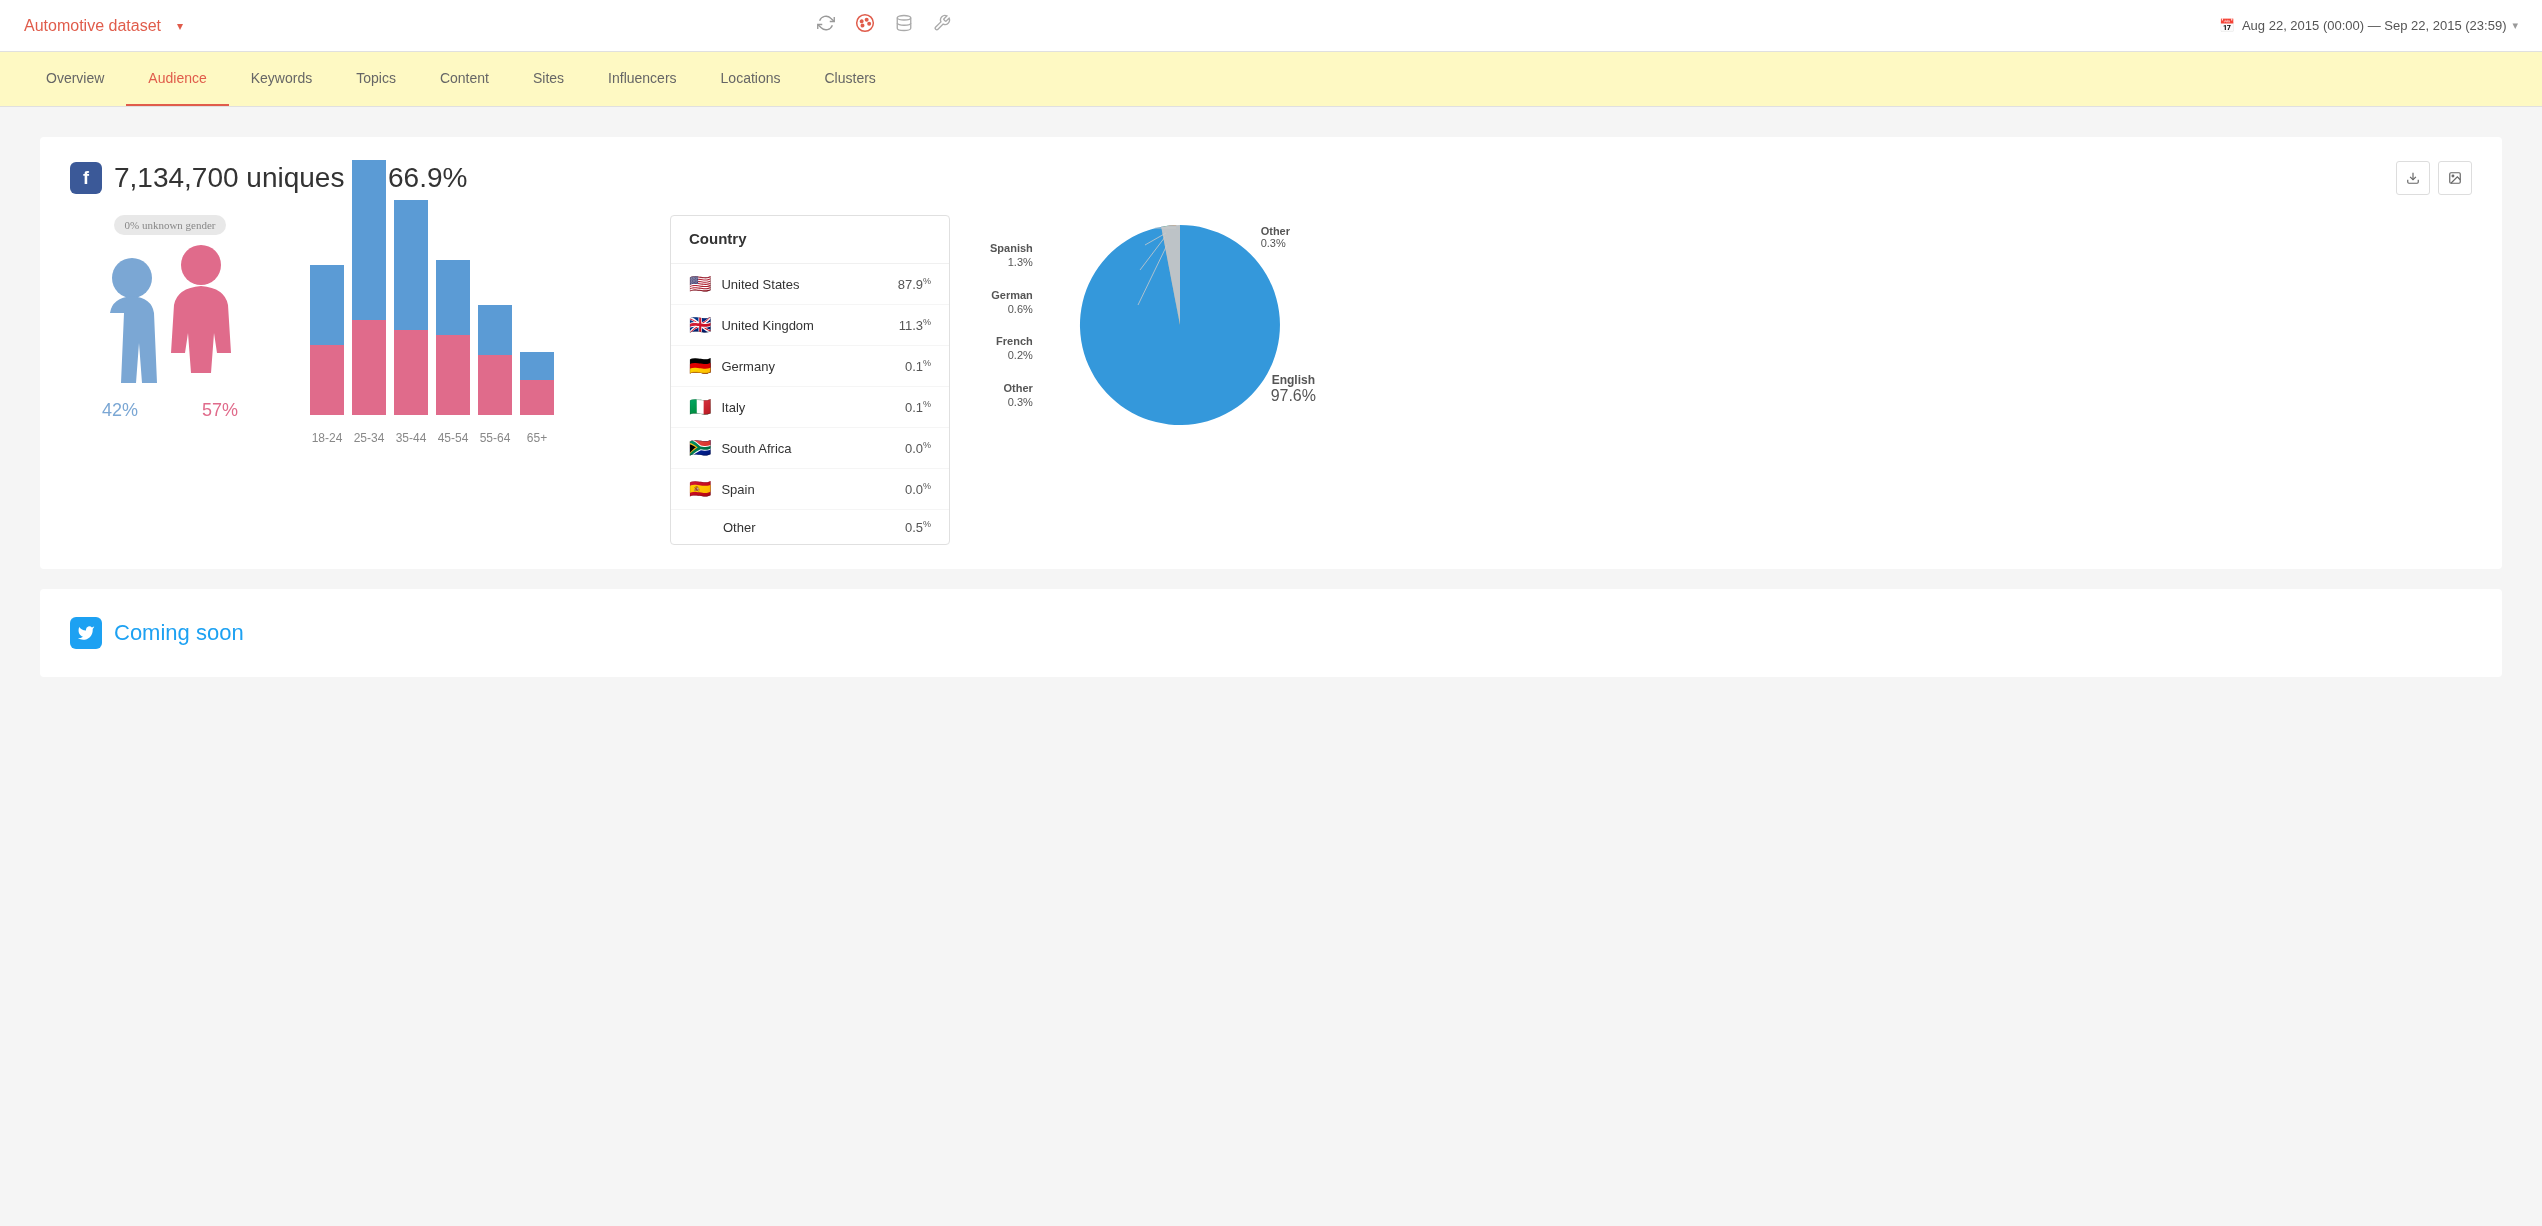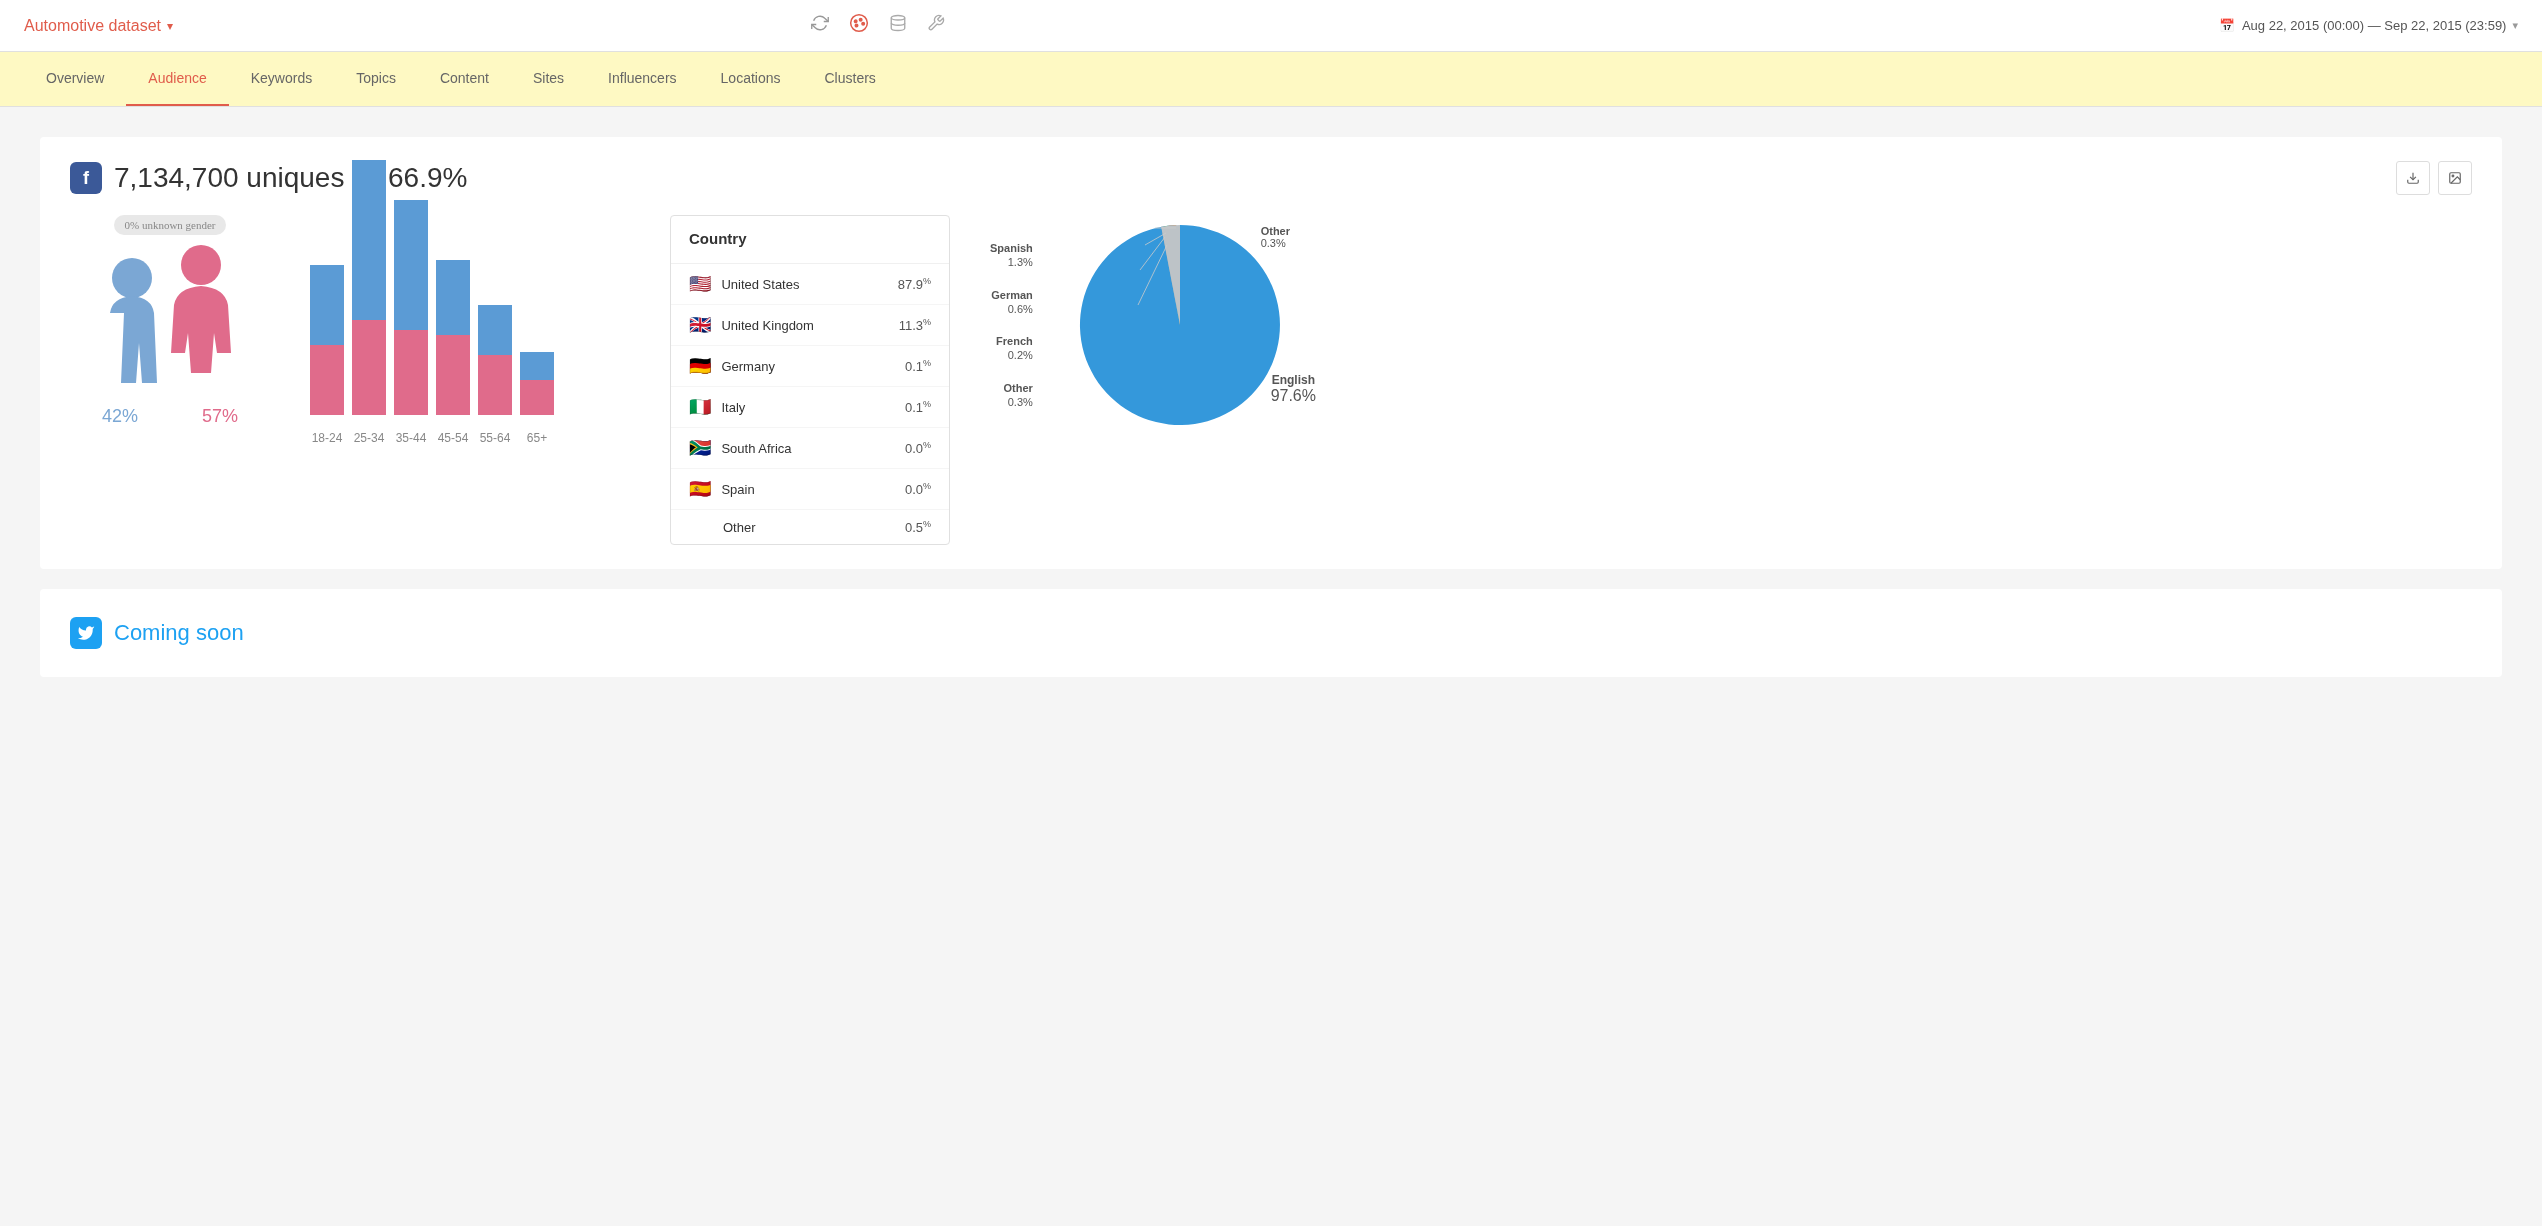--- a/index.html
+++ b/index.html
@@ -1,20 +1,20 @@
 <!DOCTYPE html>
 <html><head>
   <meta charset="utf-8">
   <style>
     * { box-sizing: border-box; margin: 0; padding: 0; }
     body { font-family: -apple-system, BlinkMacSystemFont, 'Segoe UI', Arial, sans-serif; background: #f5f5f5; color: #333; font-size: 14px; }
 
     
     .header { background: #fff; border-bottom: 1px solid #e0e0e0; padding: 0 24px; display: flex; align-items: center; height: 52px; }
-    .app-title { color: #e05c4b; font-size: 16px; font-weight: 500; display: flex; align-items: center; gap: 6px; }
+    .app-title { color: #e05c4b; font-size: 16px; font-weight: 500; display: flex; align-items: center; gap: 16px; }
     .app-title .arrow { font-size: 12px; color: #e05c4b; }
     .header-icons { display: flex; gap: 20px; margin-left: auto; margin-right: auto; align-items: center; }
     .header-icon { color: #999; font-size: 18px; cursor: pointer; }
     .header-icon.active { color: #e05c4b; }
     .date-range { margin-left: auto; color: #555; font-size: 13px; display: flex; align-items: center; gap: 6px; }
 
     
     .nav { background: #fef9c3; border-bottom: 1px solid #e0e0e0; padding: 0 24px; display: flex; gap: 0; }
     .nav-item { padding: 18px 22px; font-size: 14px; color: #666; cursor: pointer; border-bottom: 2px solid transparent; text-decoration: none; }
     .nav-item.active { color: #e05c4b; border-bottom-color: #e05c4b; }
@@ -30,21 +30,21 @@
     .fb-header-actions { margin-left: auto; display: flex; gap: 8px; }
     .icon-btn { border: 1px solid #ddd; background: #fff; border-radius: 3px; width: 34px; height: 34px; display: flex; align-items: center; justify-content: center; cursor: pointer; color: #666; font-size: 14px; }
 
     
     .charts-row { display: flex; align-items: flex-start; gap: 40px; }
 
     
     .gender-chart { display: flex; flex-direction: column; align-items: center; min-width: 200px; }
     .unknown-badge { background: #e8e8e8; color: #888; border-radius: 12px; padding: 4px 10px; font-size: 11px; margin-bottom: 8px; font-family: Liberation Serif, serif; }
     .gender-figures { display: flex; align-items: flex-end; gap: 0; }
-    .gender-labels { display: flex; gap: 64px; margin-top: 8px; }
+    .gender-labels { display: flex; gap: 64px; margin-top: 2px; }
     .male-label { color: #7ba7d4; font-size: 18px; font-weight: 500; }
     .female-label { color: #e06b8b; font-size: 18px; font-weight: 500; }
 
     
     .bar-chart { display: flex; flex-direction: column; min-width: 320px; }
     .bars-container { display: flex; align-items: flex-end; gap: 8px; height: 200px; }
     .bar-group { display: flex; flex-direction: column; align-items: center; gap: 0; }
     .bar-stack { display: flex; flex-direction: column; justify-content: flex-end; align-items: center; }
     .bar-male { background: #5b9bd5; width: 34px; }
     .bar-female { background: #e06b8b; width: 34px; }

